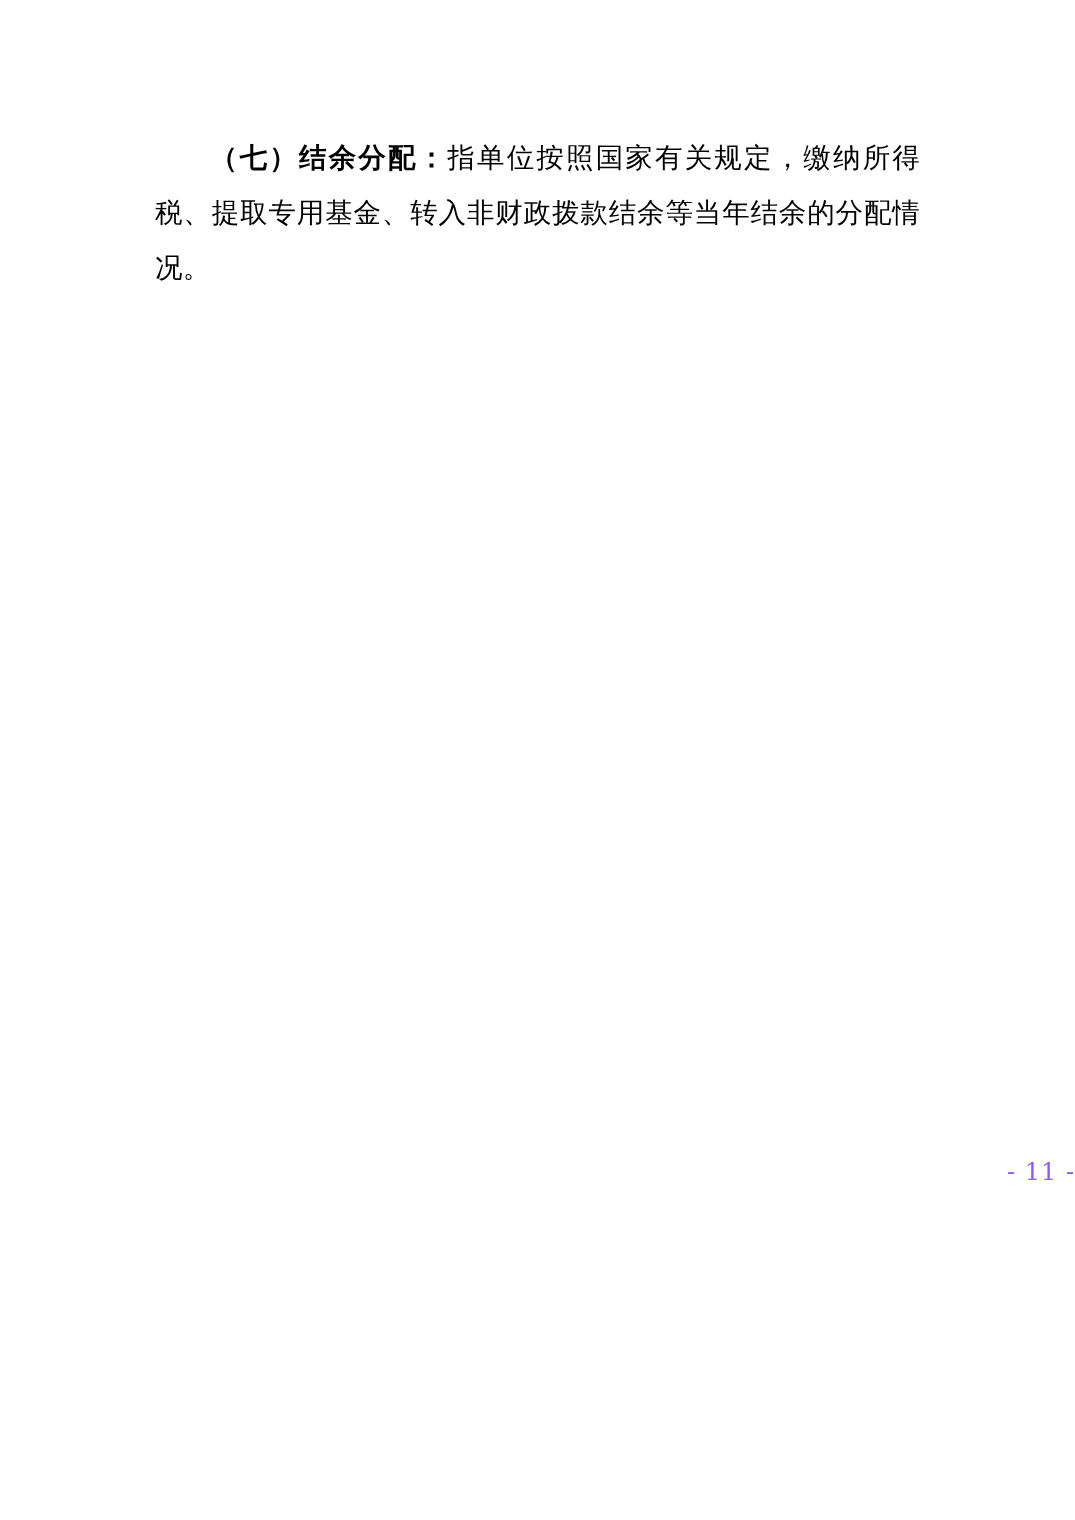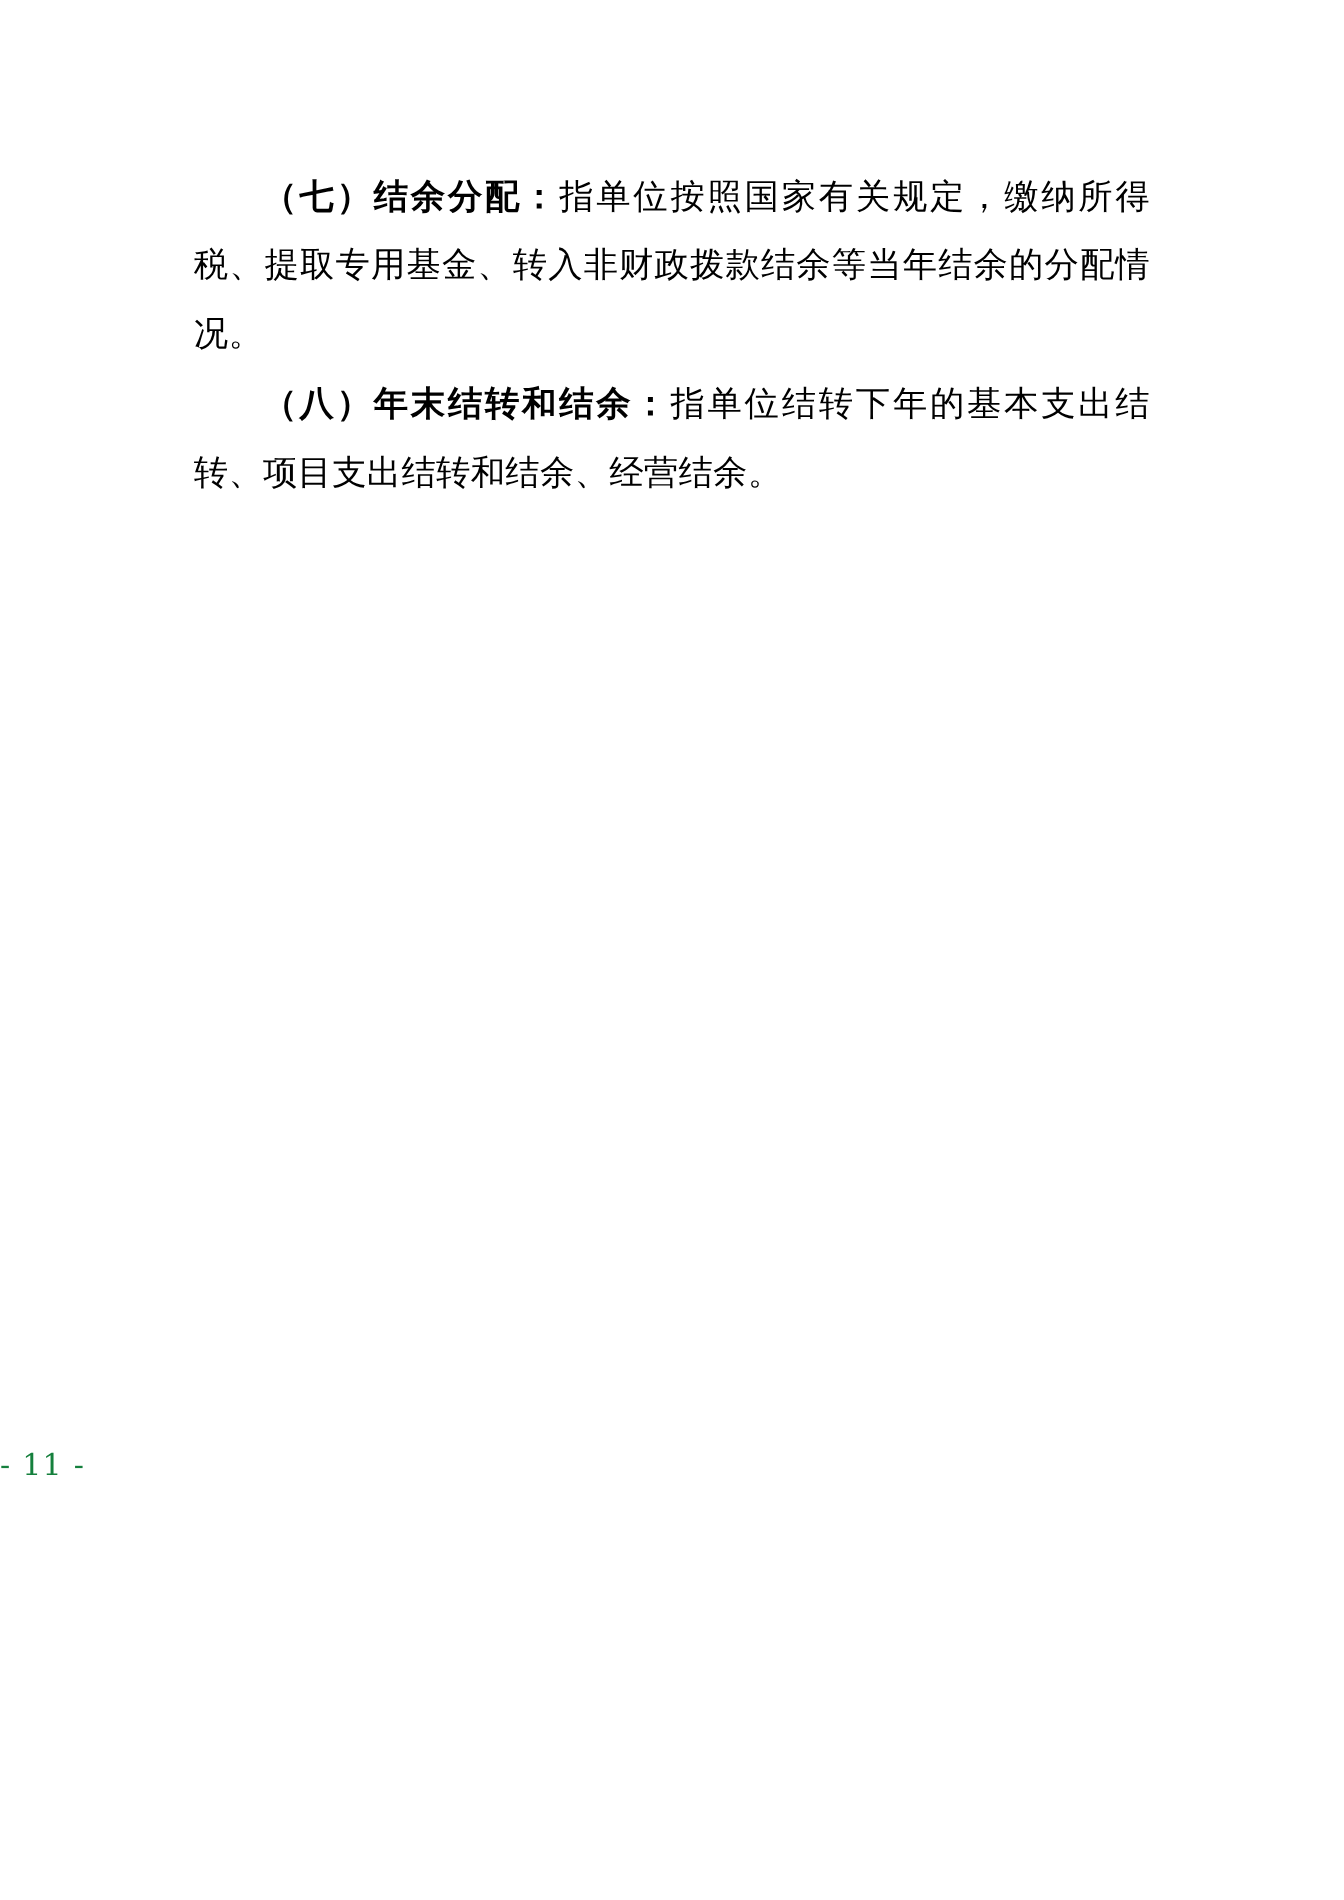--- a/index.html
+++ b/index.html
@@ -37,39 +37,36 @@
   }
   .term {
     font-family: "DejaVu Serif", "Liberation Serif", serif;
     font-weight: 600;
   }
   .footer {
     position: absolute;
     left: 0;
     right: 0;
     bottom: 74px;
-    text-align: left;
+    text-align: right;
     font-size: 24px;
     letter-spacing: 1px;
-    color: #15803d;
+    color: #8b5cf6;
   }
 </style>
 </head>
 <body>
 
 <div class="page">
   <div class="body-text">
 
     <p class="para">
       <span class="term">（七）结余分配：</span><span>指单位按照国家有关规定，缴纳所得税、提取专用基金、转入非财政拨款结余等当年结余的分配情况。</span>
     </p>
 
-    <p class="para">
-      <span class="term">（八）年末结转和结余：</span><span>指单位结转下年的基本支出结转、项目支出结转和结余、经营结余。</span>
-    </p>
 
 
 
 
 
   </div>
 
   <div class="footer">- 11 -</div>
 </div>
 

